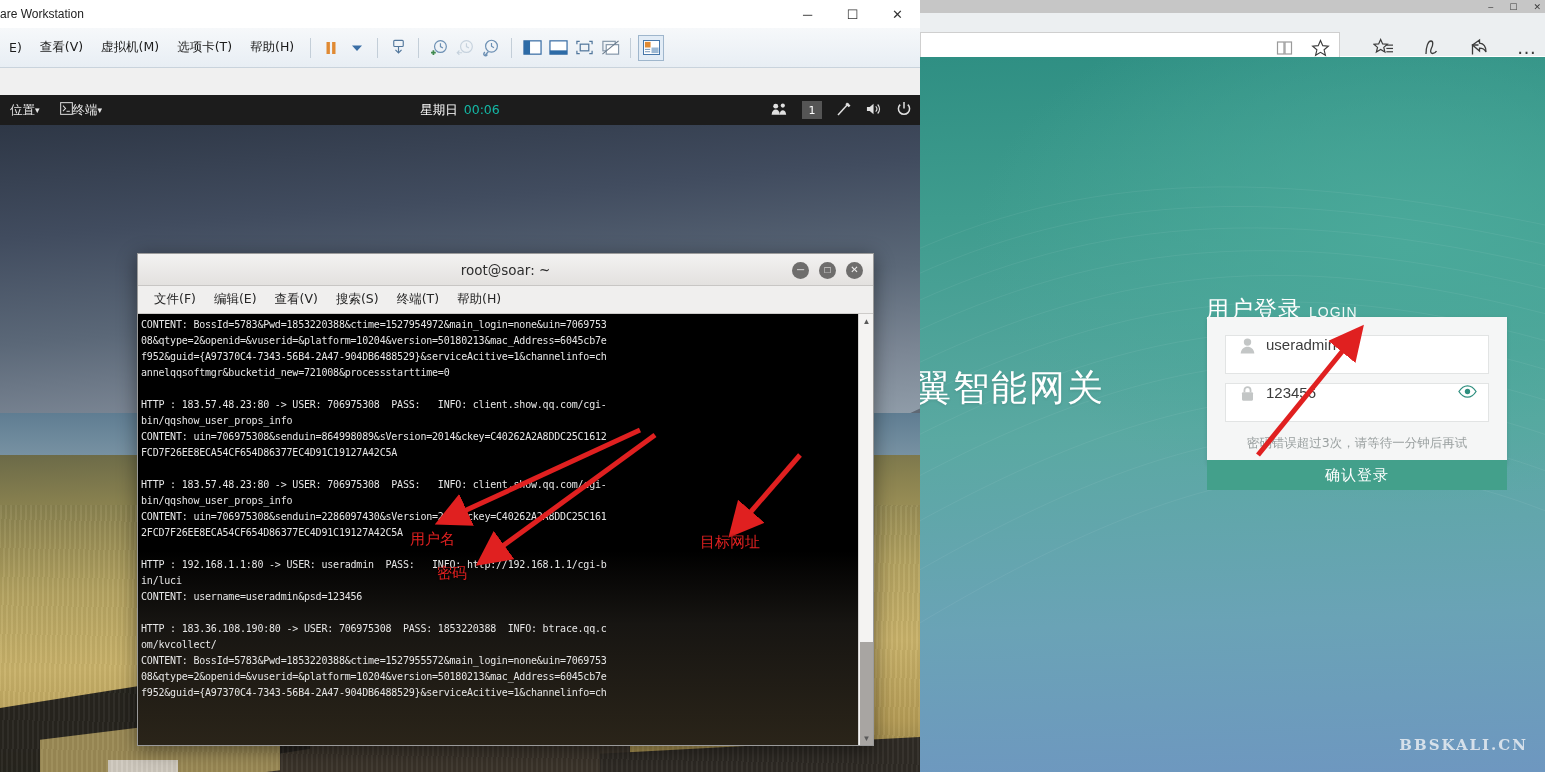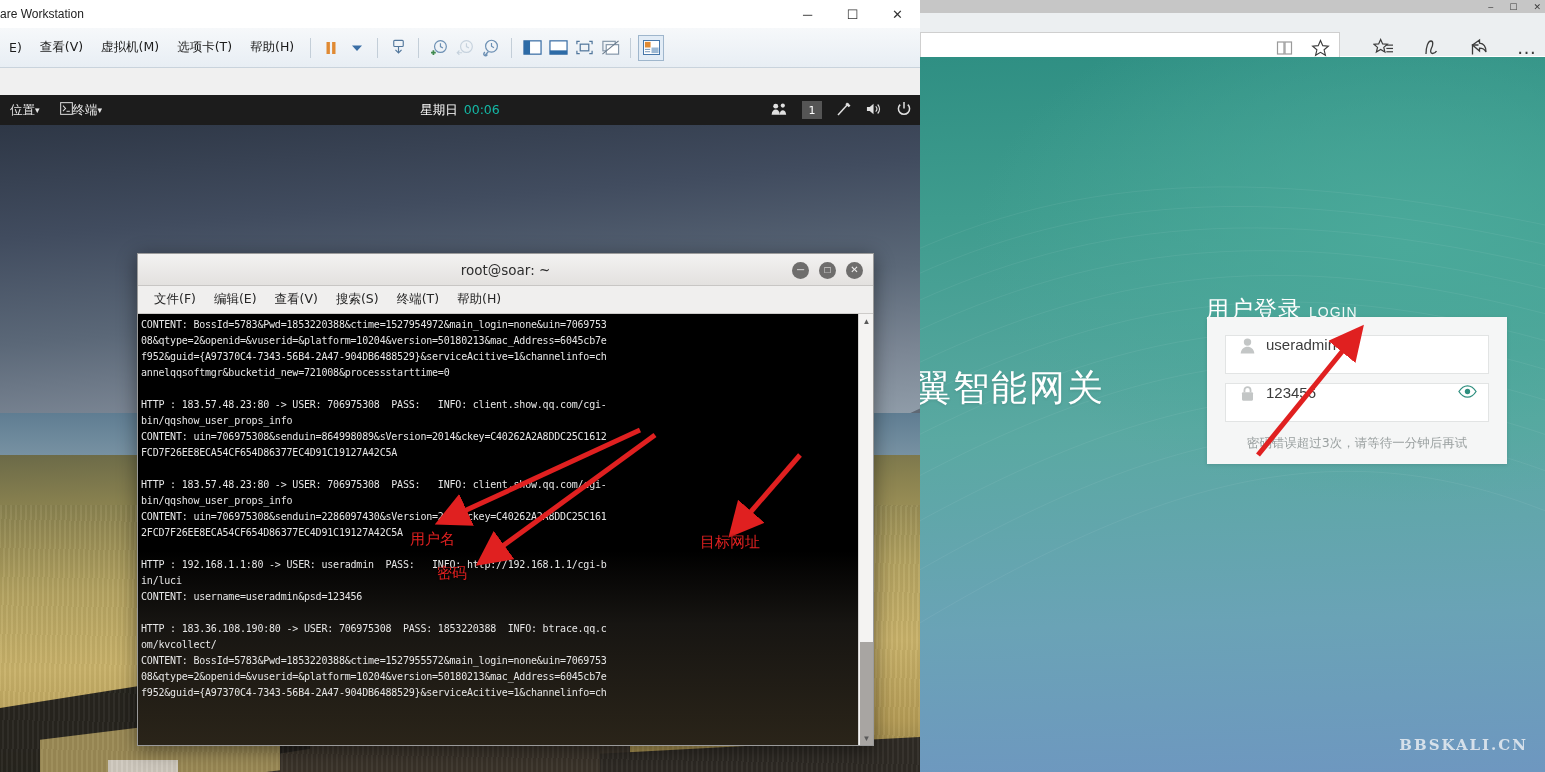--- a/index.html
+++ b/index.html
@@ -387,20 +387,21 @@
           <span class="eye">
             <svg width="19" height="15" viewBox="0 0 20 14" fill="none" stroke="#2f8f7f" stroke-width="1.35">
               <path d="M1 7 C4 2.2 7 1 10 1 C13 1 16 2.2 19 7 C16 11.8 13 13 10 13 C7 13 4 11.8 1 7 Z"></path>
               <circle cx="10" cy="7" r="2.8" fill="#2f8f7f" stroke="none"></circle>
             </svg>
           </span>
         </div>
         <div class="errmsg">密码错误超过3次，请等待一分钟后再试</div>
       </div>
 
+      <div class="login-btn">确认登录</div>
 
       <div class="watermark">BBSKALI.CN</div>
     </div>
   </div>
 
   <div class="vmware">
 
     <div class="vm-title">
       <span class="t">are Workstation</span>
       <div class="vm-win-btns">

